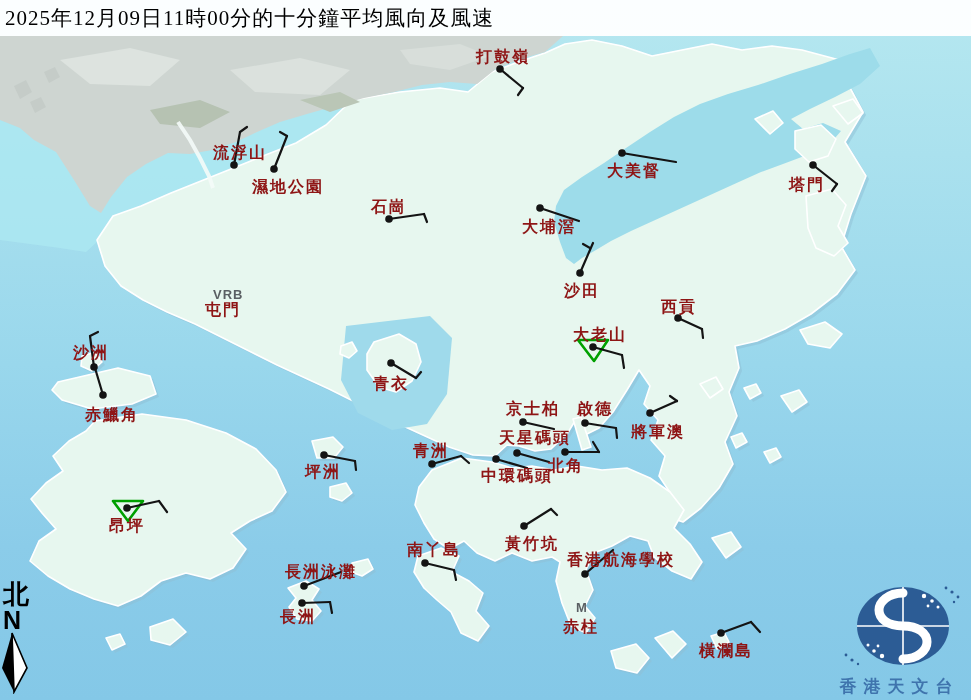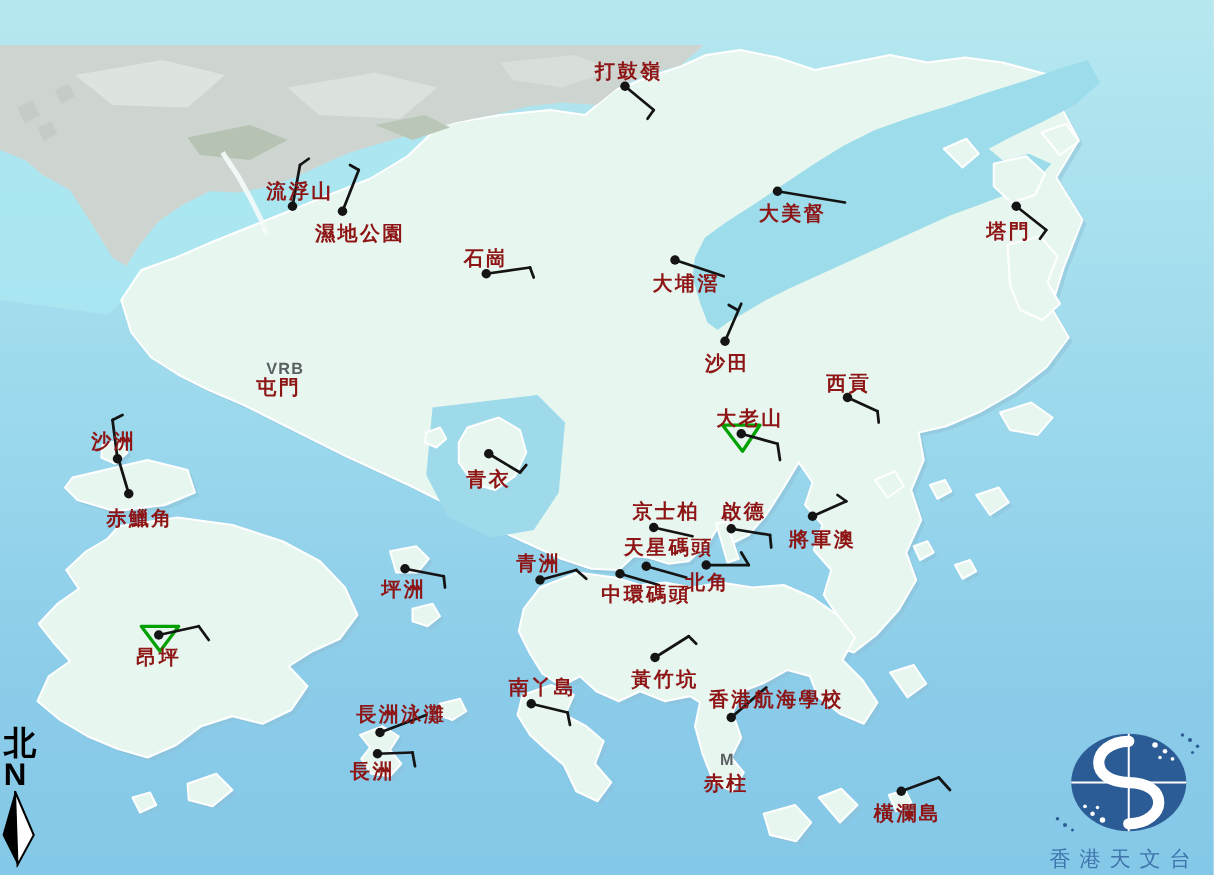--- a/index.html
+++ b/index.html
@@ -12,21 +12,21 @@
             font-size:21px;letter-spacing:1px;line-height:36px;padding-left:5px;box-sizing:border-box;
             white-space:nowrap;}
   .stn-label{font-family:"Liberation Serif","DejaVu Serif",serif;font-weight:bold;
              font-size:16px;letter-spacing:2px;}
   .stn-gray{font-family:"Liberation Sans","DejaVu Sans",sans-serif;font-weight:bold;
             font-size:13px;letter-spacing:1px;}
   #compass{position:absolute;left:0px;top:582px;width:34px;height:118px;z-index:25;}
   #compass .hanzi{font-size:26px;font-weight:bold;color:#000;line-height:26px;padding-left:3px;}
   #compass .letter{font-family:"Liberation Sans","DejaVu Sans",sans-serif;font-size:25px;font-weight:bold;color:#000;line-height:24px;padding-left:3px;}
   #hko-logo{position:absolute;left:828px;top:580px;width:143px;height:120px;z-index:25;text-align:center;}
-  #hko-logo .cn{font-size:17px;font-weight:normal;color:#3f74ad;letter-spacing:7px;margin-top:1px;}
+  #hko-logo .cn{font-size:17px;font-weight:bold;color:#3f74ad;letter-spacing:7px;margin-top:1px;}
   #hko-logo .en{font-family:"Liberation Sans","DejaVu Sans",sans-serif;font-size:11px;font-weight:bold;color:#13294f;letter-spacing:0.2px;}
 </style>
 </head>
 <body>
 
 <div id="app">
 
   <svg id="mapsvg" width="971" height="700" viewBox="0 0 971 700">
 
     <g>
@@ -295,20 +295,21 @@
         </g>
         <g>
           <line x1="721" y1="633" x2="751" y2="622" stroke="#141414" stroke-width="2.2" stroke-linecap="round"></line>
           <line x1="751" y1="622" x2="760" y2="632" stroke="#141414" stroke-width="2.2" stroke-linecap="round"></line>
           <circle cx="721" cy="633" r="3.8" fill="#141414"></circle>
           <text x="699" y="656" class="stn-label" fill="#8e1515">橫瀾島</text>
         </g>
       </g>
   </svg>
 
+  <div id="titlebar">2025年12月09日11時00分的十分鐘平均風向及風速</div>
 
   <div id="compass">
     <div class="hanzi">北</div>
     <div class="letter">N</div>
     <svg width="34" height="62" viewBox="0 0 34 62">
       <polygon points="12,1 2,36 14,60" fill="#000"></polygon>
       <polygon points="12,1 27,36 14,60" fill="#fff" stroke="#000" stroke-width="1.6"></polygon>
     </svg>
   </div>
 

